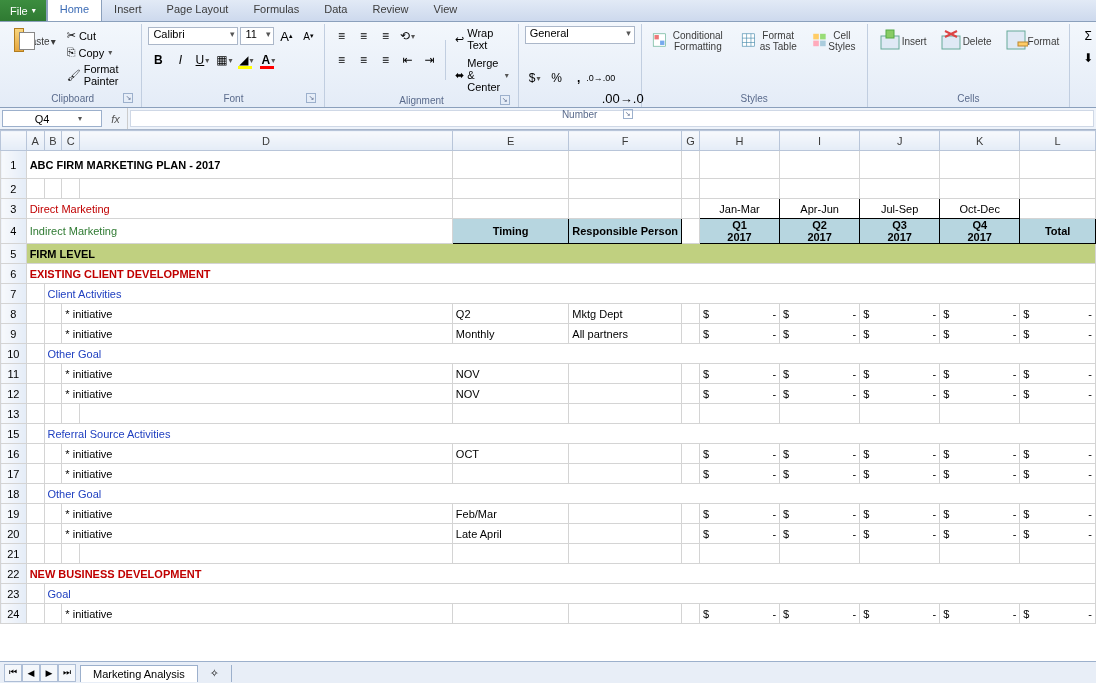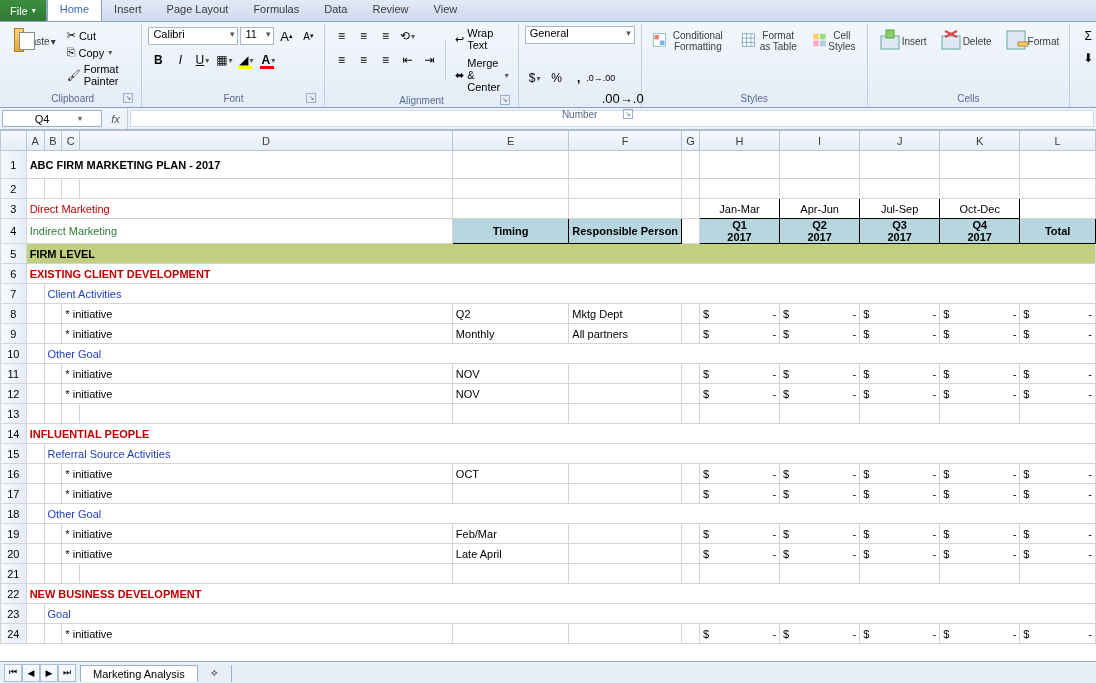--- a/index.html
+++ b/index.html
@@ -510,24 +510,20 @@
           <td></td>
           <td></td>
           <td></td>
           <td></td>
           <td></td>
           <td></td>
           <td></td>
           <td></td>
         </tr>
         <tr>
-          <td class="rowhdr">14</td>
-          <td class="red-bold" colspan="12">INFLUENTIAL PEOPLE</td>
-        </tr>
-        <tr>
           <td class="rowhdr">15</td>
           <td></td>
           <td class="blue-bold" colspan="11">Referral Source Activities</td>
         </tr>
         <tr>
           <td class="rowhdr">16</td>
           <td></td>
           <td></td>
           <td colspan="2">* initiative</td>
           <td>OCT</td>

